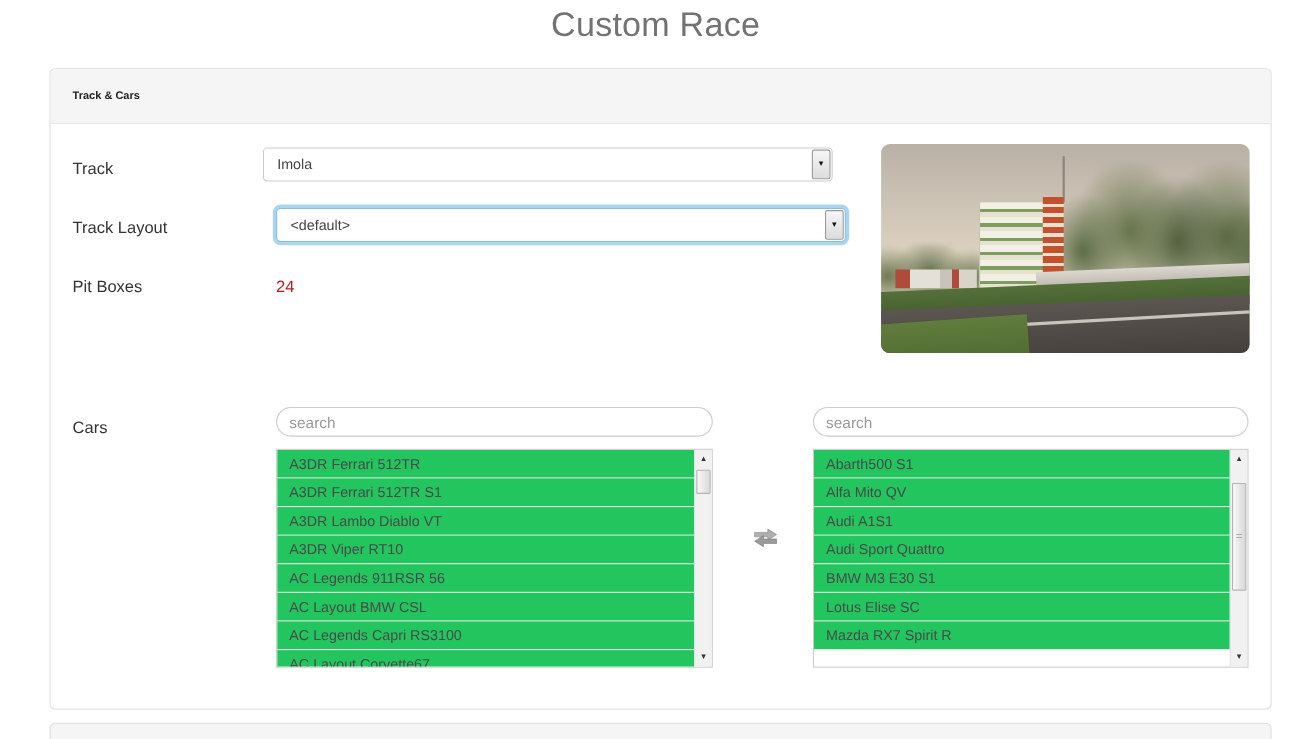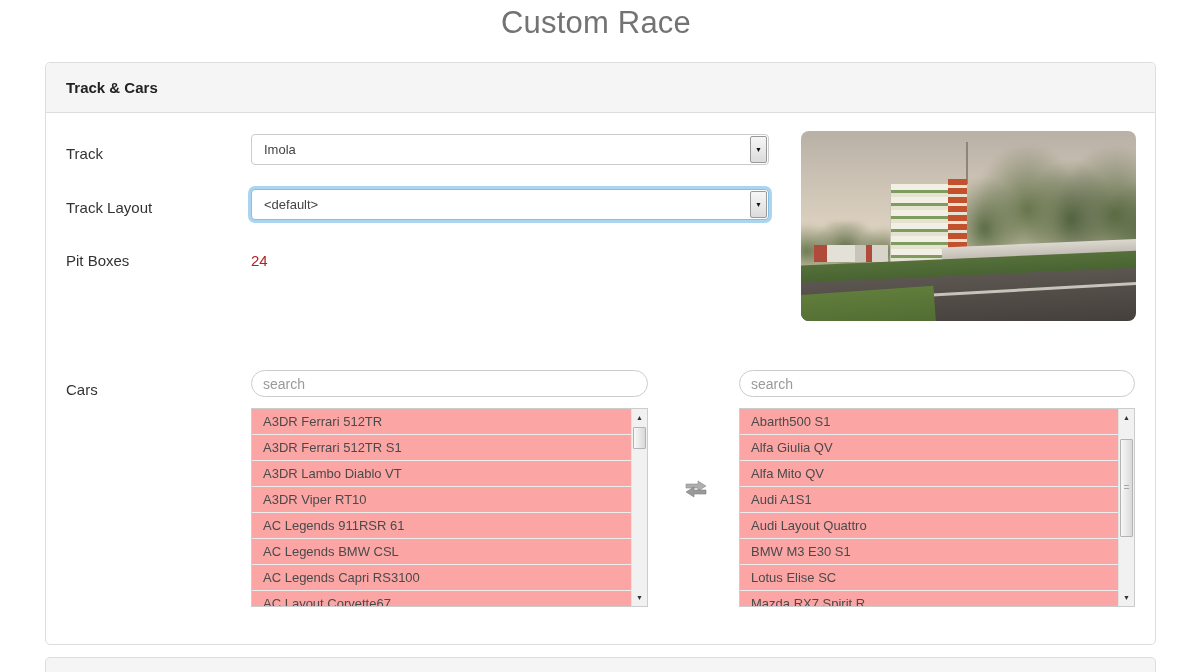--- a/index.html
+++ b/index.html
@@ -13,21 +13,21 @@
     font-size:31px; font-weight:400; color:#737373; letter-spacing:.2px;
   }
   
   .card {
     position:absolute; left:45px; top:62px; width:1111px; height:583px;
     background:#fff; border:1px solid #ddd; border-radius:5px;
   }
   .card-header {
     height:50px; background:#f5f5f5; border-bottom:1px solid #ddd;
     border-radius:5px 5px 0 0; display:flex; align-items:center;
-    padding-left:20px; font-size:15px; font-weight:bold; color:#222;
+    padding-left:20px; font-size:10px; font-weight:bold; color:#222;
   }
   .card .abs { position:absolute; }
   .form-label { font-size:15px; color:#333; }
   .static-value { font-size:15px; color:#b91c1c; }
 
   
   .sel {
     position:absolute; height:31px; background:#fff;
     border:1px solid #ccc; border-radius:4px;
     display:flex; align-items:center; cursor:pointer;
@@ -53,21 +53,21 @@
   .search-input::placeholder { color:#9a9a9a; opacity:1; }
 
   
   .listbox {
     position:absolute; height:199px; border:1px solid #ccc; background:#fff;
     overflow:hidden;
   }
   .list-items { position:absolute; left:0; top:0; right:16px; bottom:0; }
   .list-row {
     height:26px; line-height:25px; font-size:13px; color:#4a4a4a;
-    padding-left:11px; border-bottom:1px solid #ececec; background:#fca5a5;
+    padding-left:11px; border-bottom:1px solid #ececec; background:#22c55e;
     white-space:nowrap; overflow:hidden; cursor:pointer;
   }
   
   .sb {
     position:absolute; top:0; right:0; bottom:0; width:16px;
     background:#f1f1f1; border-left:1px solid #e3e3e3;
   }
   .sb-btn {
     position:absolute; left:0; width:15px; height:15px;
     display:flex; align-items:center; justify-content:center;
@@ -157,21 +157,21 @@
 <body>
 
 <div class="page">
 
   <div class="page-title">Custom Race</div>
 
   <div class="card">
     <div class="card-header">Track &amp; Cars</div>
 
     <div class="abs form-label" style="left:20px; top:82px;">Track</div>
-    <div class="sel" style="left:205px; top:71px; width:518px;">
+    <div class="sel" style="left:193px; top:71px; width:518px;">
       <span class="sel-text">Imola</span>
       <span class="sel-btn">▼</span>
     </div>
 
     <div class="abs form-label" style="left:20px; top:136px;">Track Layout</div>
     <div class="sel sel-focus" style="left:205px; top:126px; width:518px;">
       <span class="sel-text">&lt;default&gt;</span>
       <span class="sel-btn">▼</span>
     </div>
 
@@ -200,23 +200,23 @@
       <div class="list-items">
 
           <div class="list-row">A3DR Ferrari 512TR</div>
 
           <div class="list-row">A3DR Ferrari 512TR S1</div>
 
           <div class="list-row">A3DR Lambo Diablo VT</div>
 
           <div class="list-row">A3DR Viper RT10</div>
 
-          <div class="list-row">AC Legends 911RSR 61</div>
-
-          <div class="list-row">AC Legends BMW CSL</div>
+          <div class="list-row">AC Legends 911RSR 56</div>
+
+          <div class="list-row">AC Layout BMW CSL</div>
 
           <div class="list-row">AC Legends Capri RS3100</div>
 
           <div class="list-row">AC Layout Corvette67</div>
         </div>
       <div class="sb">
         <div class="sb-btn up">▲</div>
         <div class="sb-thumb" style="top:18px; height:22px;"></div>
         <div class="sb-btn down">▼</div>
       </div>
@@ -227,27 +227,26 @@
       <polygon points="23,11 11,11 11,8 3,13 11,18 11,15 23,15" fill="#9a9a9a" stroke="#7f7f7f" stroke-width="0.6"></polygon>
     </svg>
 
     <input class="search-input" style="left: 693px; top: 307px; width: 396px;" placeholder="search">
 
     <div class="listbox" style="left:693px; top:345px; width:396px;">
       <div class="list-items">
 
           <div class="list-row">Abarth500 S1</div>
 
-          <div class="list-row">Alfa Giulia QV</div>
 
           <div class="list-row">Alfa Mito QV</div>
 
           <div class="list-row">Audi A1S1</div>
 
-          <div class="list-row">Audi Layout Quattro</div>
+          <div class="list-row">Audi Sport Quattro</div>
 
           <div class="list-row">BMW M3 E30 S1</div>
 
           <div class="list-row">Lotus Elise SC</div>
 
           <div class="list-row">Mazda RX7 Spirit R</div>
         </div>
       <div class="sb">
         <div class="sb-btn up">▲</div>
         <div class="sb-thumb" style="top:30px; height:98px;">

